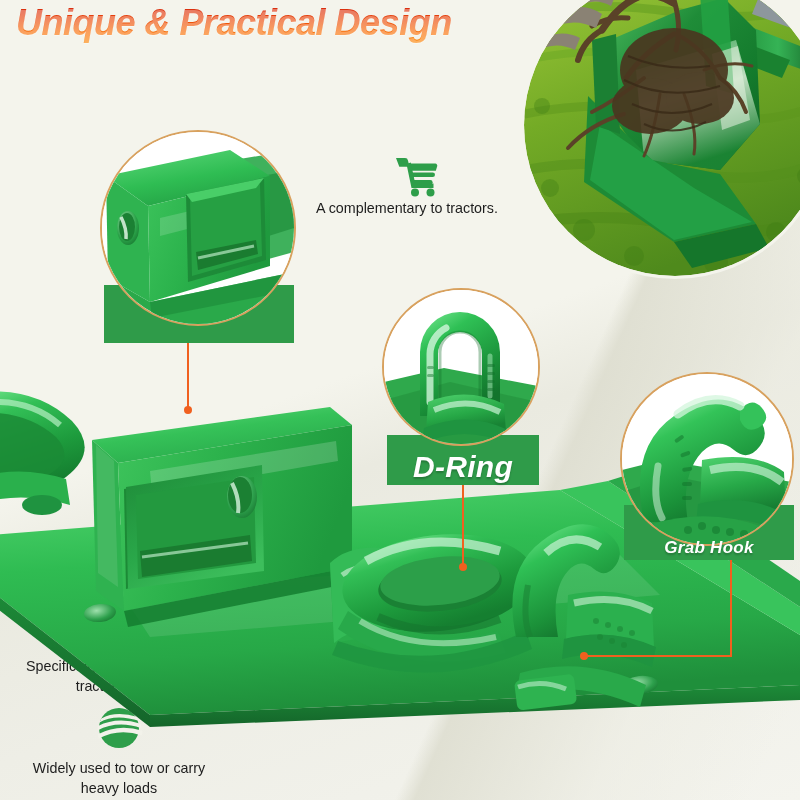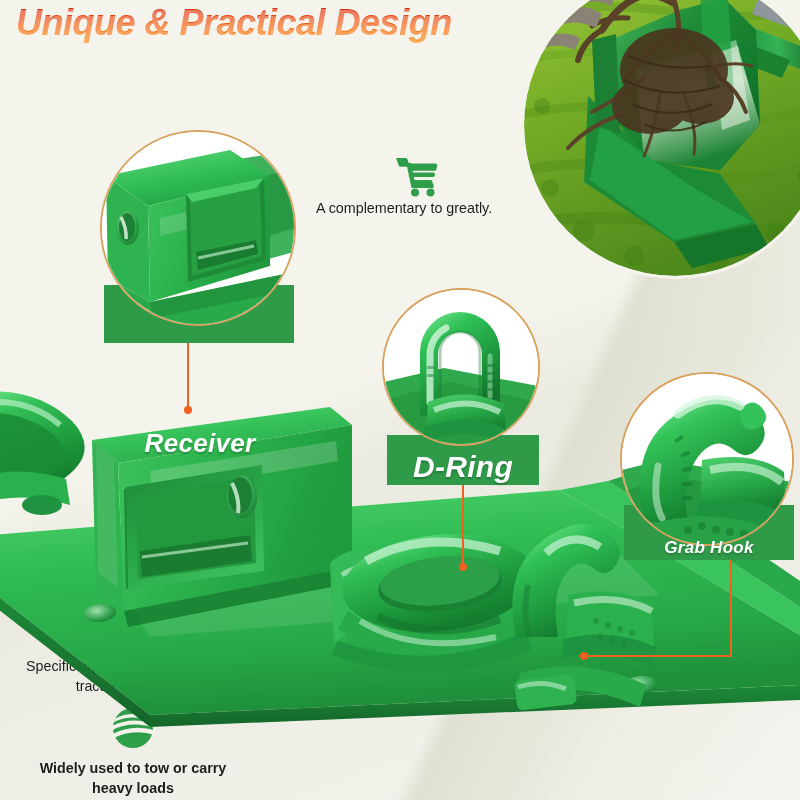--- a/index.html
+++ b/index.html
@@ -48,21 +48,21 @@
     position:absolute; left:316px; top:200px;
     font-size:14.3px; color:#1d1d1d; white-space:nowrap;
   }
 
   
   .feat { position:absolute; text-align:center; }
   .feat .ftxt {
     font-size:14.3px; line-height:1.42; color:#1d1d1d; margin-top:4px;
   }
   #feat-bucket { left:14px; top:604px; width:210px; }
-  #feat-tow    { left:28px; top:706px; width:210px;font-weight:bold; }
+  #feat-tow    { left:14px; top:706px; width:210px; }
 
   
   .hero-photo {
     position:absolute; left:524px; top:-26px; width:302px; height:302px;
     border-radius:50%;
     overflow:hidden;
     box-shadow:0 0 0 3px #f4f4ec;
   }
   .hero-photo svg { display:block; }
 
@@ -386,21 +386,21 @@
       <g fill="#2e9e4a">
         <path d="M1 3 h9 a3 3 0 0 1 3 2.4 l0.7 3.2 h26.6 a2 2 0 0 1 1.9 2.6 l-1.4 4.6 h-26.6 l-0.9 -4 h-9 Z"></path>
         <rect x="15" y="17.5" width="25" height="4.6" rx="2.3"></rect>
         <rect x="16.6" y="25" width="21" height="4.6" rx="2.3"></rect>
         <path d="M11.5 9 l5 24 h22 v-4.4 h-18.3 l-4.4 -21 Z"></path>
         <circle cx="20" cy="37.5" r="4"></circle>
         <circle cx="35.5" cy="37.5" r="4"></circle>
       </g>
     </svg>
   </div>
-  <div class="cart-label">A complementary to greatly.</div>
+  <div class="cart-label">A complementary to tractors.</div>
 
   <div class="feat" id="feat-bucket">
     <svg width="52" height="44" viewBox="0 0 52 44">
       <g fill="none" stroke="#2e9e4a" stroke-width="3.4" stroke-linecap="round" stroke-linejoin="round">
         <path d="M7 11 h38 l-3.5 29 a2 2 0 0 1 -2 1.8 h-27 a2 2 0 0 1 -2 -1.8 Z"></path>
         <path d="M17 13 v-4.5 a9 9 0 0 1 18 0 v4.5"></path>
       </g>
     </svg>
     <div class="ftxt">Specifically designed for your tractor bucket</div>
   </div>
@@ -461,21 +461,20 @@
           <path d="M84 62 L162 46 L154 56 L90 70 Z" fill="#49ce68"></path>
 
           <ellipse cx="26" cy="96" rx="11" ry="17" fill="url(#rcHole)"></ellipse>
           <ellipse cx="25" cy="95" rx="8" ry="14" fill="#1b8033"></ellipse>
           <path d="M19 85 q6 12 5 22" stroke="#dff5e4" stroke-width="3.5" fill="none" opacity="0.85"></path>
 
           <path d="M6 146 L48 170 L192 140 L192 192 L0 192 Z" fill="#2aa94a"></path>
           <path d="M48 170 L192 140 L192 158 L50 186 Z" fill="#1e8f3a" opacity="0.7"></path>
         </svg>
       </div>
-      <div class="cap">Receiver</div>
     </div>
   </div>
   <div class="leader" id="leader-receiver"></div>
   <div class="leader-dot" id="leader-receiver-dot"></div>
 
   <div class="caption-box" id="capbox-dring"></div>
   <div class="callout" id="callout-dring">
     <div class="bubble">
       <div class="circle">
         <svg width="154" height="154" viewBox="0 0 154 154">

